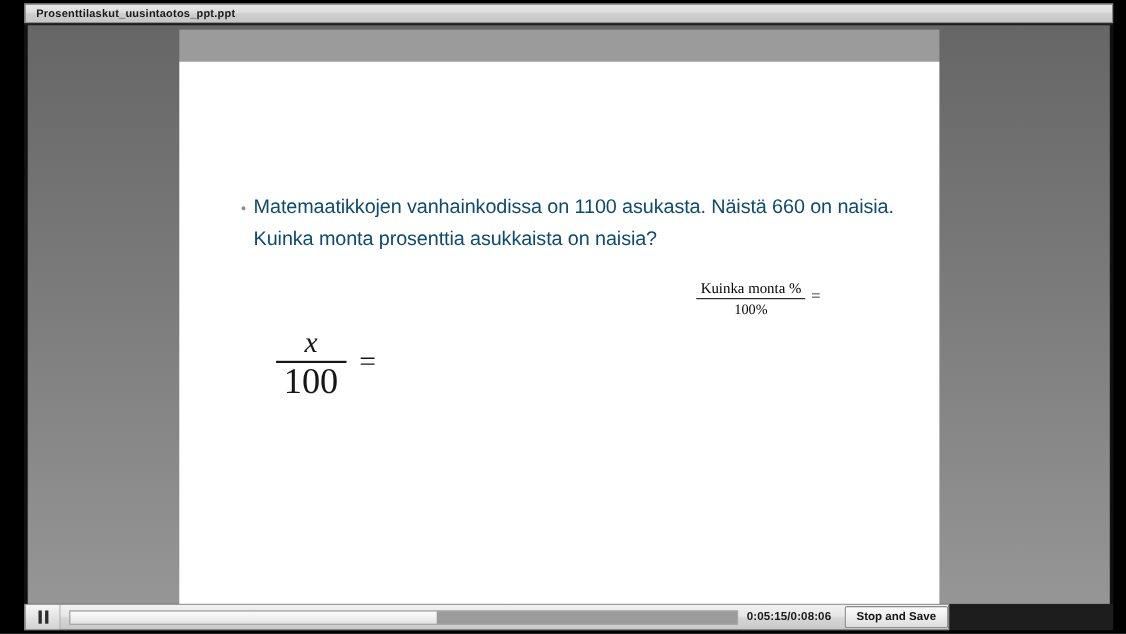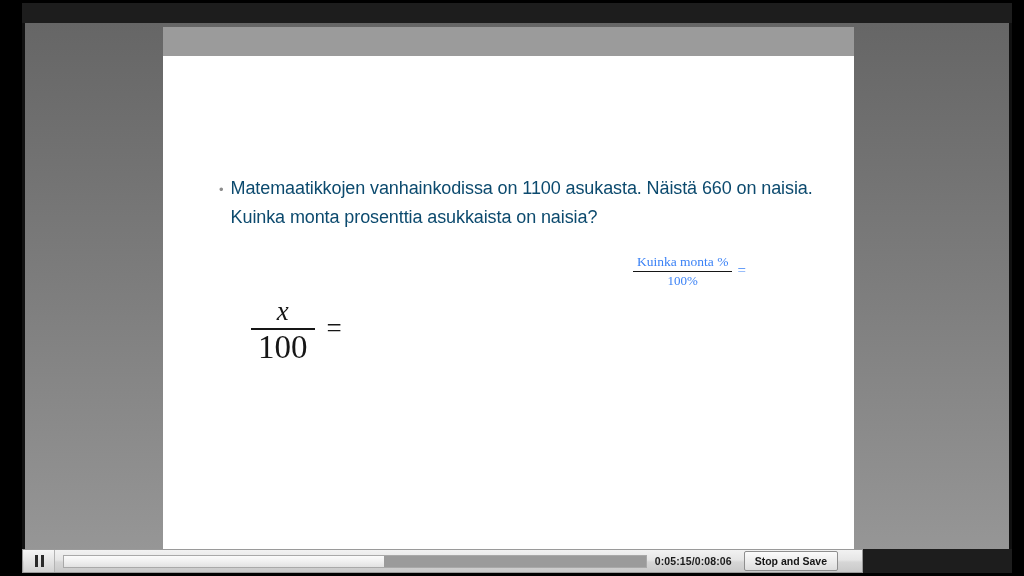--- a/index.html
+++ b/index.html
@@ -81,21 +81,21 @@
   .frac .den{font-size:33px;line-height:30px;padding:0 7px;}
   .frac .bar{height:2px;background:#161616;width:100%;margin:2px 0;}
   .eqsign{font-size:27px;margin:0 12px;padding-bottom:2px;}
   .ital{font-style:italic;}
 
   
   .refformula{
     position:absolute;left:470px;top:198px;
     display:flex;align-items:center;
     font-family:"Liberation Serif", serif;
-    color:#3b82f6;
+    color:#000000;
   }
   .refformula .frac .num{font-size:13.5px;line-height:16px;padding:0 4px;}
   .refformula .frac .den{font-size:13px;line-height:16px;padding:0 4px;}
   .refformula .frac .bar{height:1px;margin:1px 0;}
   .refformula .eqsign{font-size:15px;margin:0 5px;}
 
   
   .controlbar{
     position:absolute;left:0px;top:546px;width:841px;height:24px;
     background:linear-gradient(180deg,#f2f2f2 0%,#e6e6e6 45%,#d6d6d6 55%,#c9c9c9 100%);
@@ -122,34 +122,37 @@
   .progress .fill{
     position:absolute;left:0;top:0;bottom:0;width:55%;
     background:linear-gradient(180deg,#fbfbfb 0%,#efefef 55%,#e2e2e2 100%);
   }
   .timestamp{
     font-size:10.5px;font-weight:bold;color:#1a1a1a;
     white-space:nowrap;margin-right:12px;letter-spacing:0.1px;
   }
   .stopsave{
     font-size:10.5px;font-weight:bold;color:#161616;
-    padding:3px 10px;margin-right:24px;
+    padding:3px 10px;margin-right:0;
     background:linear-gradient(180deg,#fbfbfb 0%,#ededed 50%,#dddddd 100%);
     border:1px solid #8e8e8e;
     border-radius:2px;
     white-space:nowrap;cursor:pointer;
   }
 </style>
 </head>
 <body>
 
 <div class="screen">
 
   <div class="window">
 
+    <div class="titlebar">
+      <div class="titlebar-text">Prosenttilaskut_uusintaotos_ppt.ppt</div>
+    </div>
 
     <div class="viewer">
 
       <div class="topband"></div>
 
       <div class="slide">
 
 
         <div class="bullet-block">
           <div class="bullet-mark">•</div>

